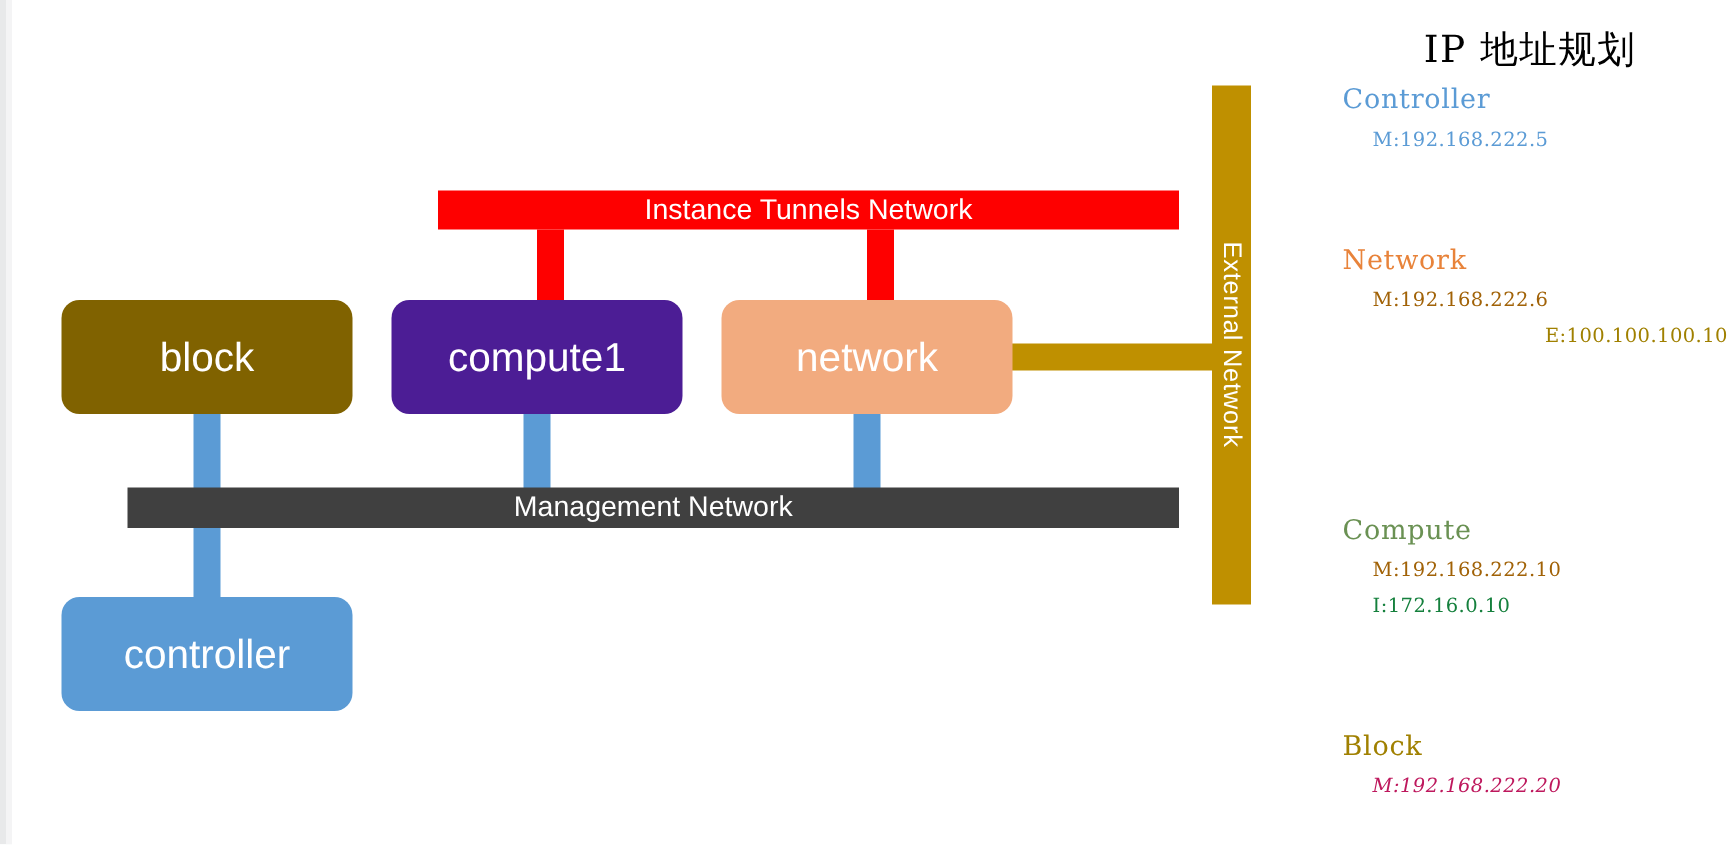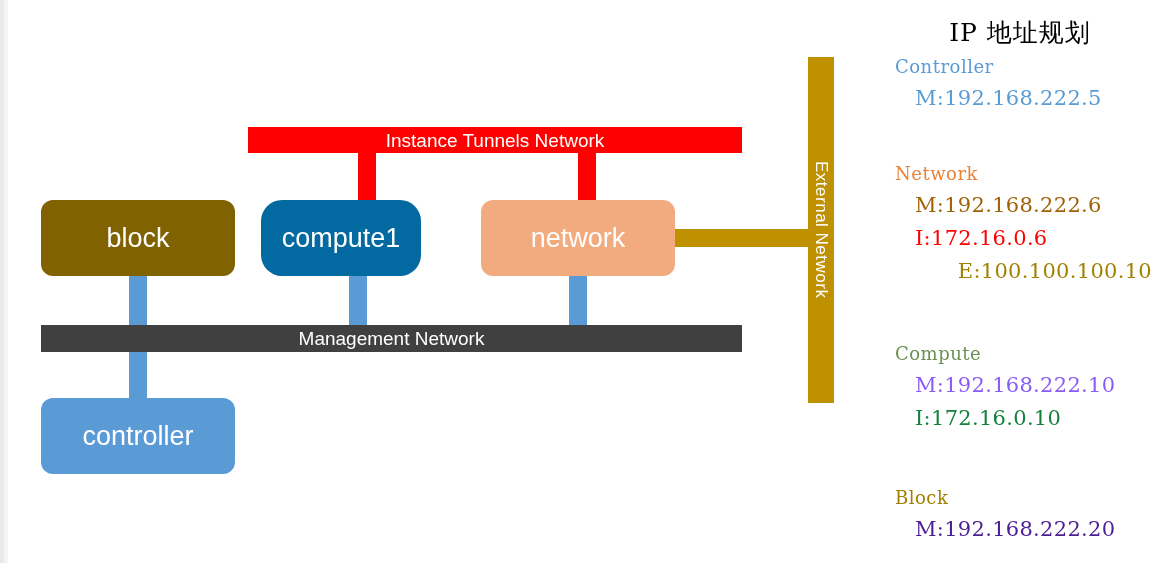--- a/index.html
+++ b/index.html
@@ -41,20 +41,21 @@
   
   .bus {
     position: absolute;
     color: #ffffff;
     font-size: 19px;
     line-height: 1;
     display: flex;
     align-items: center;
     justify-content: center;
     white-space: nowrap;
+    margin-left: 44px;
   }
   .bus-tunnels {
     left: 240px; top: 127px;
     width: 494px; height: 26px;
     background: #fe0000;
   }
   .bus-mgmt {
     left: 33px; top: 325px;
     width: 701px; height: 27px;
     background: #404040;
@@ -91,21 +92,21 @@
     border-radius: 12px;
     display: flex;
     align-items: center;
     justify-content: center;
     color: #ffffff;
     font-size: 27px;
     line-height: 1;
     white-space: nowrap;
   }
   .node-block    { left: 33px;  top: 200px; width: 194px; height: 76px; background: #806200; }
-  .node-compute  { left: 253px; top: 200px; width: 160px; height: 76px; background: #0369a1; border-radius: 21px; }
+  .node-compute  { left: 253px; top: 200px; width: 194px; height: 76px; background: #4c1d95; }
   .node-network  { left: 473px; top: 200px; width: 194px; height: 76px; background: #f2ab7f; }
   .node-control  { left: 33px;  top: 398px; width: 194px; height: 76px; background: #5b9bd5; }
 
   
   .ip-pane {
     position: absolute;
     left: 888px; top: 0;
     width: 264px; height: 563px;
     background: #ffffff;
     font-family: "DejaVu Serif", serif;
@@ -119,21 +120,21 @@
     color: #000000;
     letter-spacing: 1px;
   }
   .ip-group { position: absolute; left: 7px; width: 257px; }
   .ip-heading {
     font-size: 18px;
     letter-spacing: 0.5px;
     margin: 0 0 9px 0;
   }
   .ip-row {
-    font-size: 21px;
+    font-size: 13px;
     margin: 0 0 9px 20px;
     letter-spacing: 0.3px;
     white-space: nowrap;
   }
 
   .grp-controller { top: 56px; }
   .grp-network    { top: 163px; }
   .grp-compute    { top: 343px; }
   .grp-block      { top: 487px; }
 
@@ -201,31 +202,30 @@
     <div class="ip-title">IP 地址规划</div>
 
     <div class="ip-group grp-controller">
       <div class="ip-heading" style="color:#5b9bd5;">Controller</div>
       <div class="ip-row" style="color:#5b9bd5;">M:192.168.222.5</div>
     </div>
 
     <div class="ip-group grp-network">
       <div class="ip-heading" style="color:#e8833a;">Network</div>
       <div class="ip-row" style="color:#a16207;">M:192.168.222.6</div>
-      <div class="ip-row" style="color:#fe0000;">I:172.16.0.6</div>
       <div class="ip-row" style="color:#a08000;text-align:right;">E:100.100.100.10</div>
     </div>
 
     <div class="ip-group grp-compute">
       <div class="ip-heading" style="color:#6a9153;">Compute</div>
-      <div class="ip-row" style="color:#8b5cf6;">M:192.168.222.10</div>
+      <div class="ip-row" style="color:#a16207;">M:192.168.222.10</div>
       <div class="ip-row" style="color:#15803d;">I:172.16.0.10</div>
     </div>
 
     <div class="ip-group grp-block">
       <div class="ip-heading" style="color:#a08000;">Block</div>
-      <div class="ip-row" style="color:#4c1d95;">M:192.168.222.20</div>
+      <div class="ip-row" style="color:#be185d;font-style:italic;">M:192.168.222.20</div>
     </div>
 
   </div>
 
 
 </div>
 
 </body></html>

